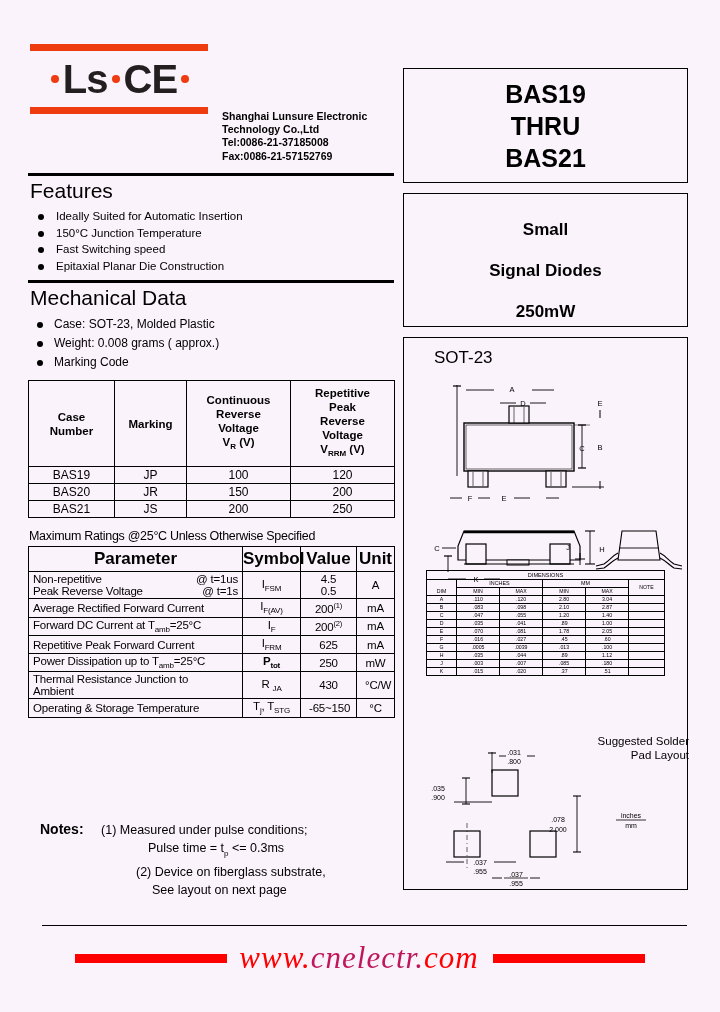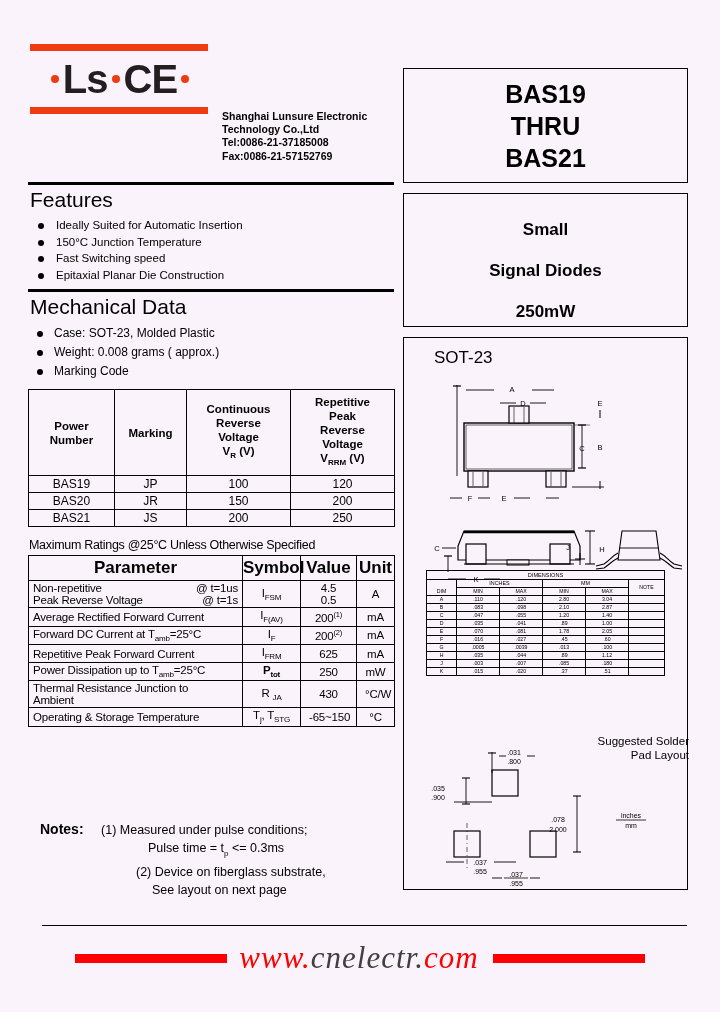--- a/index.html
+++ b/index.html
@@ -29,21 +29,21 @@
               background:#ee3b10; margin:0 4px; vertical-align:middle; }
 
   
   #company-info {
     position:absolute; left:222px; top:110px;
     font-size:10.5px; font-weight:bold; line-height:13.2px;
     font-family:"Liberation Sans", sans-serif;
   }
 
   
-  #left-col { position:absolute; left:28px; top:182px; width:366px; }
+  #left-col { position:absolute; left:28px; top:173px; width:366px; }
 
   .rule-thick { height:3px; background:#000; width:366px; }
 
   .sec-title {
     font-size:21px; font-family:"Liberation Sans", sans-serif;
     font-weight:normal; margin:3px 0 5px 2px; letter-spacing:0px;
   }
   ul.feat { list-style:none; margin:0 0 6px 0; padding:0; }
   ul.feat li {
     font-size:11.5px; line-height:16.5px; padding-left:28px; position:relative;
@@ -122,21 +122,21 @@
   #footer { position:absolute; left:0; top:940px; width:720px;
             display:flex; align-items:center; justify-content:center; }
   .fbar { height:9px; background:#f00; }
   .fbar.left { width:152px; margin-right:12px; }
   .fbar.right { width:152px; margin-left:14px; }
   #footer-url {
     font-family:"Liberation Serif", serif; font-style:italic;
     font-size:31px; letter-spacing:1px; white-space:nowrap;
   }
   #footer-url .red { color:#f00; }
-  #footer-url .blk { color:#404040; }
+  #footer-url .blk { color:#be185d; }
 </style>
 </head>
 <body>
 
 <div class="page">
 
   <div id="logo-block">
     <div class="logo-bar top"></div>
     <div class="logo-word">
       <span class="logo-dot"></span>
@@ -191,21 +191,21 @@
     <table class="tbl" id="marking-table">
       <colgroup>
         <col style="width:86px">
           <col style="width:72px">
           <col style="width:104px">
           <col style="width:104px">
       </colgroup>
       <thead>
         <tr>
           <th>
-            <div>Power</div>
+            <div>Case</div>
             <div>Number</div>
           </th>
           <th>Marking</th>
           <th>
             <div>Continuous</div>
             <div>Reverse</div>
             <div>Voltage</div>
             <div><span>V</span><sub>R</sub><span> (V)</span></div>
           </th>
           <th>

